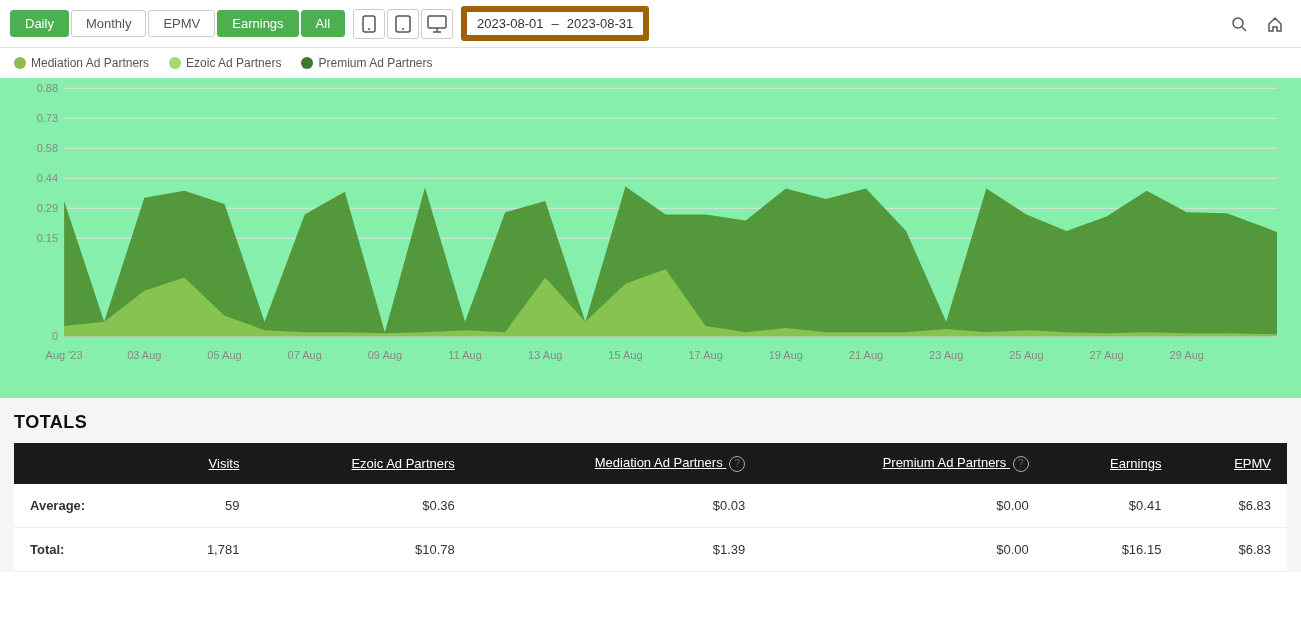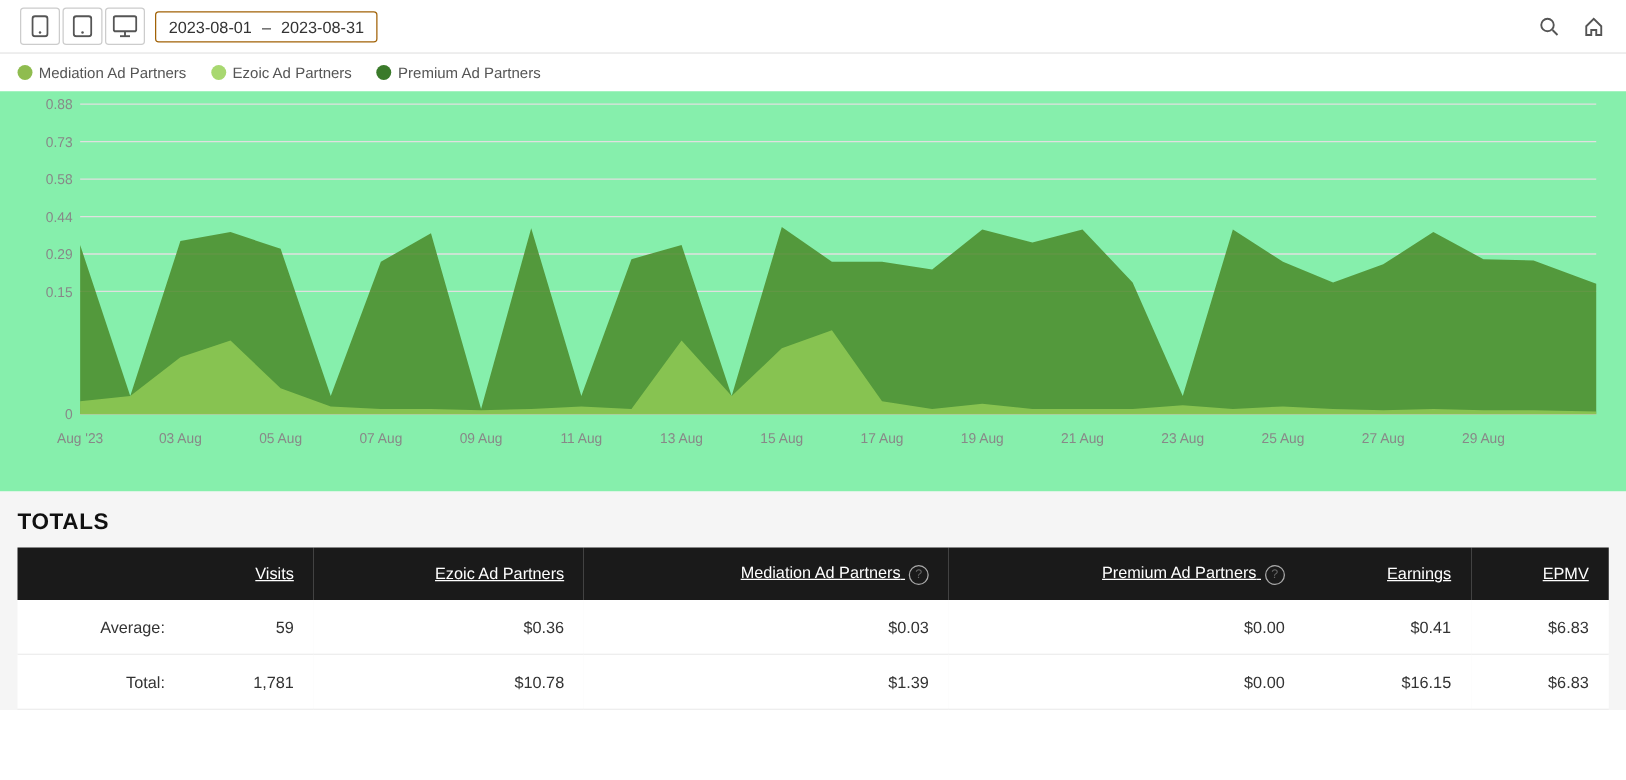--- a/index.html
+++ b/index.html
@@ -38,21 +38,21 @@
       display: flex;
       align-items: center;
       justify-content: center;
       border-radius: 3px;
       color: #555;
       font-size: 14px;
     }
     .date-range {
       display: flex;
       align-items: center;
-      border: 1px solid #a16207;
+      border: 6px solid #a16207;
       border-radius: 3px;
       padding: 4px 10px;
       gap: 8px;
       font-size: 13px;
       color: #333;
       margin-left: 6px;
     }
     .toolbar-right {
       margin-left: auto;
       display: flex;
@@ -137,41 +137,48 @@
     }
     .data-table tbody tr:first-child {
       border-top: none;
     }
     .data-table tbody td {
       padding: 14px 16px;
       text-align: right;
       font-size: 13px;
     }
     .data-table tbody td:first-child {
-      text-align: right;
-      font-weight: normal;
+      text-align: left;
+      font-weight: bold;
     }
     .question-icon {
       display: inline-flex;
       align-items: center;
       justify-content: center;
       width: 16px;
       height: 16px;
       border-radius: 50%;
       border: 1px solid #aaa;
       font-size: 10px;
       color: #666;
       cursor: pointer;
       margin-left: 3px;
     }
   </style>
 </head>
 <body>
 
 <div class="toolbar">
+  <div class="btn-group">
+    <button class="btn active">Daily</button>
+    <button class="btn">Monthly</button>
+    <button class="btn">EPMV</button>
+    <button class="btn active">Earnings</button>
+    <button class="btn active">All</button>
+  </div>
 
   <div style="display:flex; gap:2px; margin-left:6px;">
     <div class="icon-btn">
       <svg width="14" height="18" viewBox="0 0 14 18" fill="none" xmlns="http://www.w3.org/2000/svg">
         <rect x="1" y="1" width="12" height="16" rx="2" stroke="#555" stroke-width="1.5" fill="none"></rect>
         <circle cx="7" cy="14" r="1" fill="#555"></circle>
       </svg>
     </div>
     <div class="icon-btn">
       <svg width="16" height="18" viewBox="0 0 16 18" fill="none" xmlns="http://www.w3.org/2000/svg">

